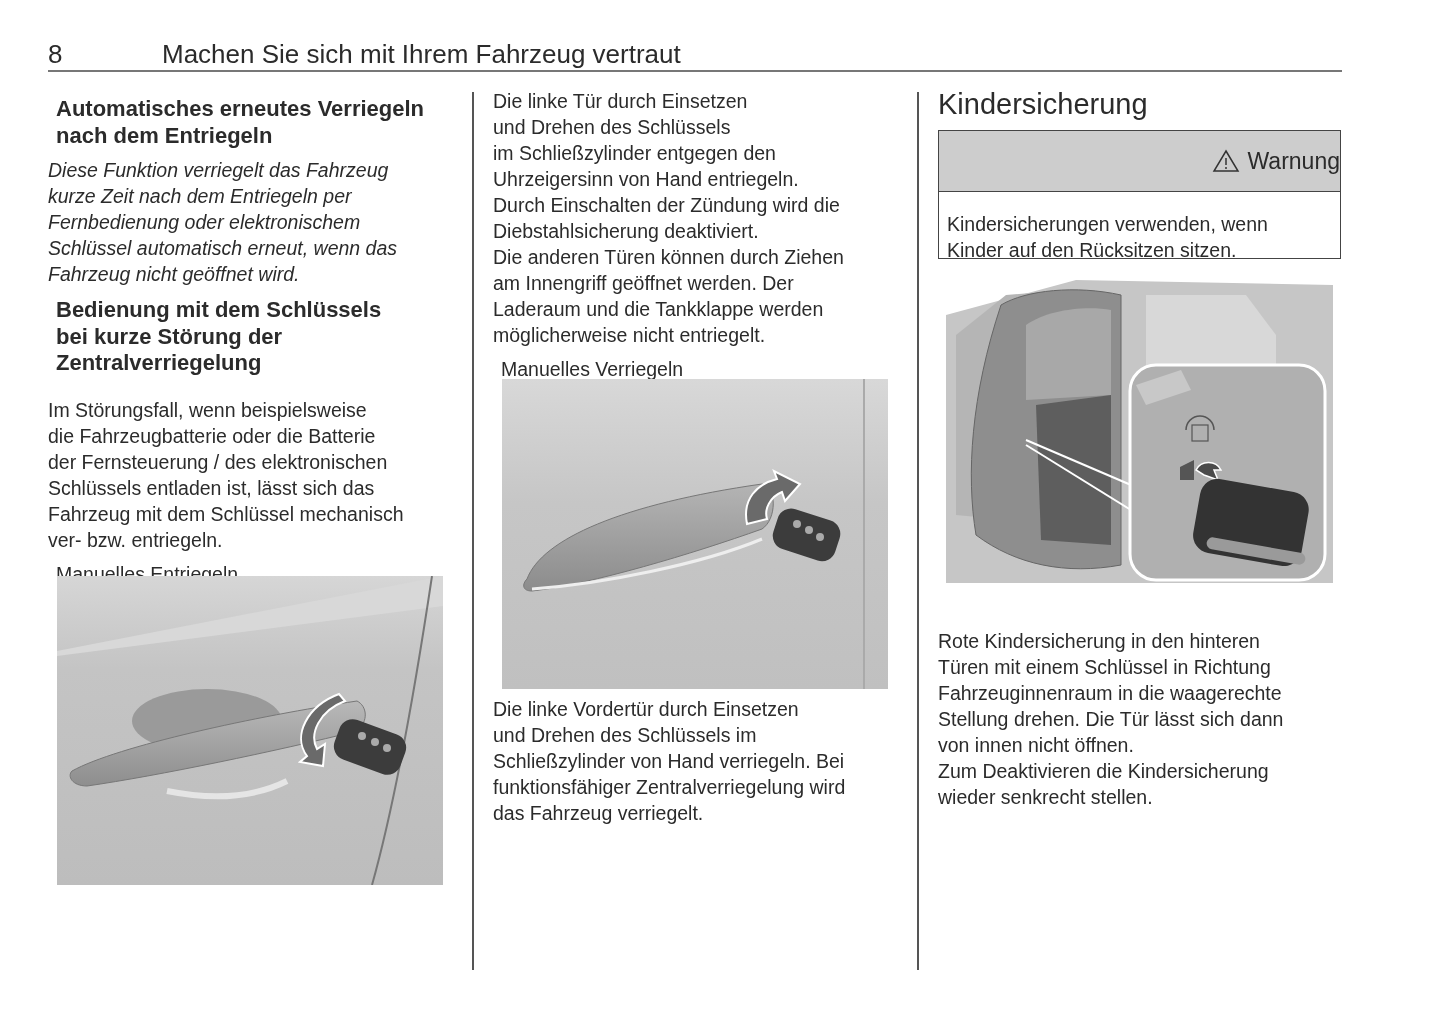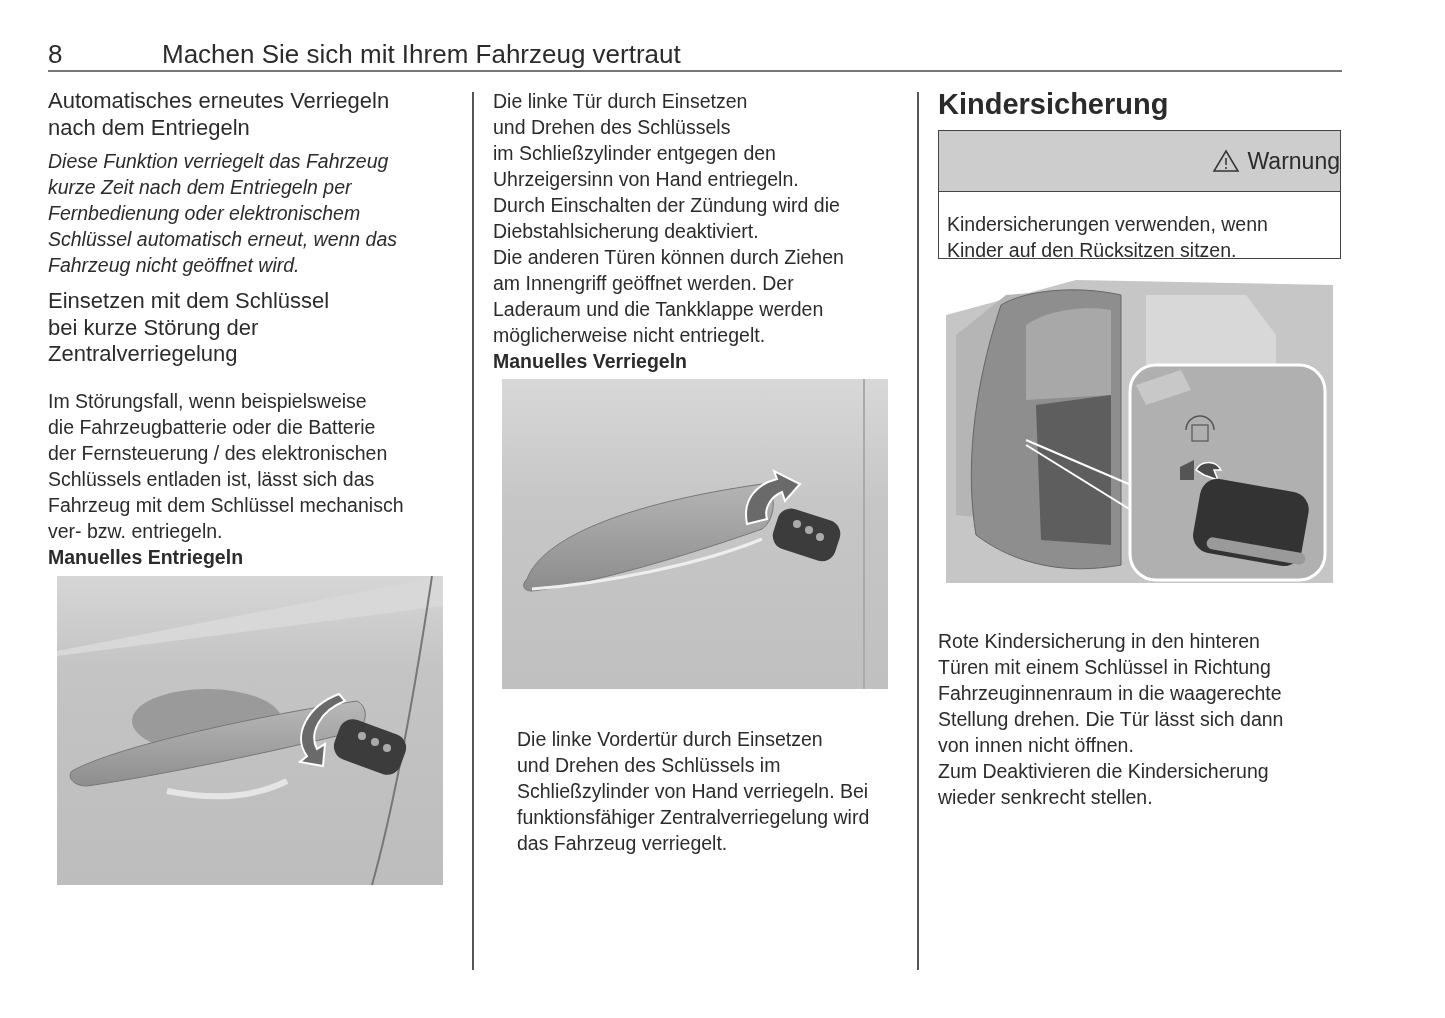--- a/index.html
+++ b/index.html
@@ -7,24 +7,24 @@
          font-family: "Liberation Sans", sans-serif; color: #2b2b2b; }
   .page-header { position: absolute; left: 48px; top: 38px; width: 1294px; height: 32px;
                  border-bottom: 2px solid #777; }
   .page-num { position: absolute; left: 0; top: 0; font-size: 26px; line-height: 32px; }
   .page-title { position: absolute; left: 114px; top: 0; font-size: 26px; line-height: 32px; white-space: nowrap; }
   .divider { position: absolute; width: 1.5px; background: #555; top: 92px; height: 878px; }
   .col { position: absolute; top: 88px; }
   .col1 { left: 48px; width: 410px; }
   .col2 { left: 493px; width: 410px; top: 88px; }
   .col3 { left: 938px; width: 405px; }
-  h2.sub { font-weight: normal; font-size: 22px; line-height: 26.5px; margin: 0; color: #2b2b2b; }
-  h1.section { font-weight: bold; font-size: 29px; line-height: 34px; margin: 0; color: #2b2b2b; }
+  h2.sub { font-weight: bold; font-size: 22px; line-height: 26.5px; margin: 8px; color: #2b2b2b; }
+  h1.section { font-weight: normal; font-size: 29px; line-height: 34px; margin: 0; color: #2b2b2b; }
   p.body { font-size: 19.5px; line-height: 26px; margin: 0; white-space: pre-line; }
-  p.bold { font-weight: bold; font-size: 19.5px; line-height: 26.2px; margin: 0; }
+  p.bold { font-weight: normal; font-size: 19.5px; line-height: 26.2px; margin: 8px; }
   .figure { position: absolute; overflow: hidden; }
   .warn-box { position: absolute; left: 938px; top: 130px; width: 403px; height: 129px;
               border: 1.5px solid #444; box-sizing: border-box; }
   .warn-head { height: 60px; background: #cdcdcd; border-bottom: 1.5px solid #444;
                display: flex; align-items: center; justify-content: flex-end; font-size: 23px; }
   .warn-head svg { margin-right: 8px; }
   .warn-body { padding: 19px 8px; font-size: 19.5px; line-height: 26.2px; white-space: pre-line; }
 </style>
 </head>
 <body>
@@ -41,21 +41,21 @@
   <h2 class="sub">
     <span>Automatisches erneutes Verriegeln</span><br>
     <span>nach dem Entriegeln</span>
   </h2>
   <p class="body" style="margin-top:7px;font-style:italic;">Diese Funktion verriegelt das Fahrzeug
 kurze Zeit nach dem Entriegeln per
 Fernbedienung oder elektronischem
 Schlüssel automatisch erneut, wenn das
 Fahrzeug nicht geöffnet wird.</p>
   <h2 class="sub" style="margin-top:10px;">
-    <span>Einsetzen mit dem Schlüssel</span><br>
+    <span>Bedienung mit dem Schlüssels</span><br>
     <span>bei kurze Störung der</span><br>
     <span>Zentralverriegelung</span>
   </h2>
   <p class="body" style="margin-top:20px;">Im Störungsfall, wenn beispielsweise
 die Fahrzeugbatterie oder die Batterie
 der Fernsteuerung / des elektronischen
 Schlüssels entladen ist, lässt sich das
 Fahrzeug mit dem Schlüssel mechanisch
 ver- bzw. entriegeln.</p>
   <p class="bold">Manuelles Entriegeln</p>
@@ -120,21 +120,21 @@
     <path d="M25 200 C40 160 120 125 260 105 C275 108 275 140 260 150 C190 175 90 205 30 212 C20 212 20 205 25 200 Z" fill="url(#g2h)" stroke="#777"></path>
     <path d="M30 210 C100 205 200 185 260 160" stroke="#eee" stroke-width="3" fill="none"></path>
     <path d="M245 145 C240 120 255 105 275 100 L272 92 L298 105 L283 122 L280 113 C268 118 262 130 265 140 Z" fill="#6a6a6a" stroke="#fff" stroke-width="2"></path>
     <rect x="272" y="135" width="65" height="42" rx="14" transform="rotate(18 305 156)" fill="#3c3c3c"></rect>
     <circle cx="295" cy="145" r="4" fill="#aaa"></circle>
     <circle cx="307" cy="151" r="4" fill="#aaa"></circle>
     <circle cx="318" cy="158" r="4" fill="#aaa"></circle>
   </svg>
 </div>
 
-<div class="col col2" style="top:726px;margin-left:24px;">
+<div class="col col2" style="top:696px;">
   <p class="body">Die linke Vordertür durch Einsetzen
 und Drehen des Schlüssels im
 Schließzylinder von Hand verriegeln. Bei
 funktionsfähiger Zentralverriegelung wird
 das Fahrzeug verriegelt.</p>
 </div>
 
 <div class="col col3" style="top:87px;">
   <h1 class="section">Kindersicherung</h1>
 </div>

